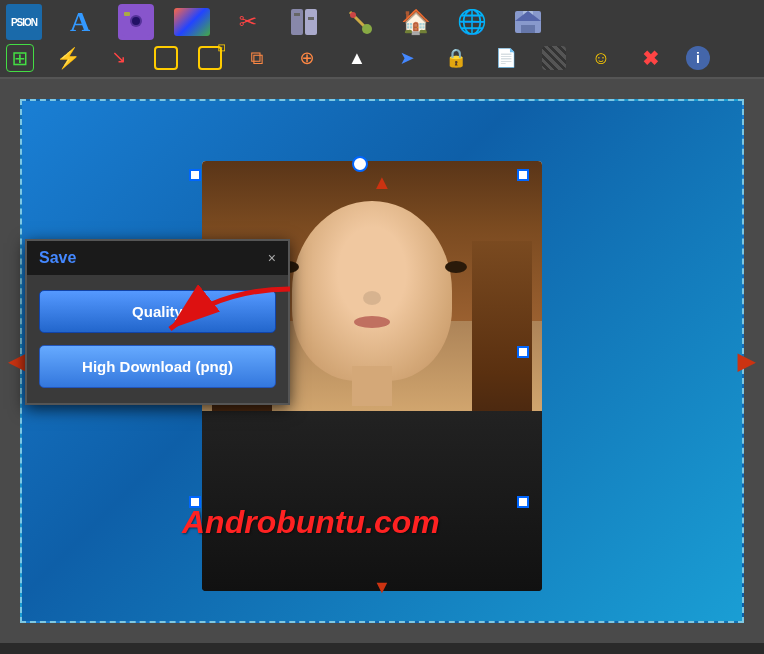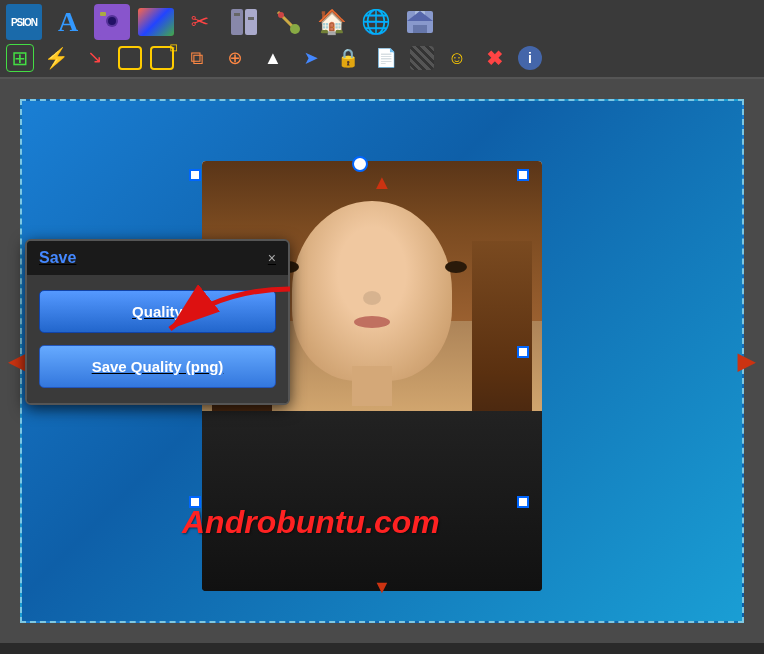--- a/index.html
+++ b/index.html
@@ -18,21 +18,21 @@
       border-bottom: 2px solid #555;
       padding: 4px 6px;
       display: flex;
       flex-direction: column;
       gap: 3px;
     }
 
     .toolbar-row {
       display: flex;
       align-items: center;
-      gap: 8px;
+      gap: 20px;
     }
 
     .tool-icon {
       width: 36px;
       height: 36px;
       display: flex;
       align-items: center;
       justify-content: center;
       cursor: pointer;
       border-radius: 4px;
@@ -101,25 +101,24 @@
     }
 
     
     .save-popup {
       position: absolute;
       top: 160px;
       left: 25px;
       width: 265px;
       background: #2a2a2a;
       border: 2px solid #555;
-      border-radius: 6px;
+      border-radius: 0;
       overflow: hidden;
       z-index: 100;
       box-shadow: 0 4px 15px rgba(0,0,0,0.7);
-      text-decoration: underline;
     }
 
     .save-header {
       background: #1a1a1a;
       padding: 8px 12px;
       display: flex;
       align-items: center;
       justify-content: space-between;
     }
 
@@ -361,17 +360,17 @@
     <path d="M 150 10 Q 80 10 30 50" stroke="#dd1111" stroke-width="5" fill="none" marker-end="url(#arrowhead)"></path>
   </svg>
 
   <div class="save-popup">
     <div class="save-header">
       <span class="save-title">Save</span>
       <span class="save-close">×</span>
     </div>
     <div class="save-content">
       <button class="save-btn save-btn-download">Quality</button>
-      <button class="save-btn save-btn-hq">Save Quality (png)</button>
+      <button class="save-btn save-btn-hq">High Download (png)</button>
     </div>
   </div>
 
 </div>
 
 </body></html>

